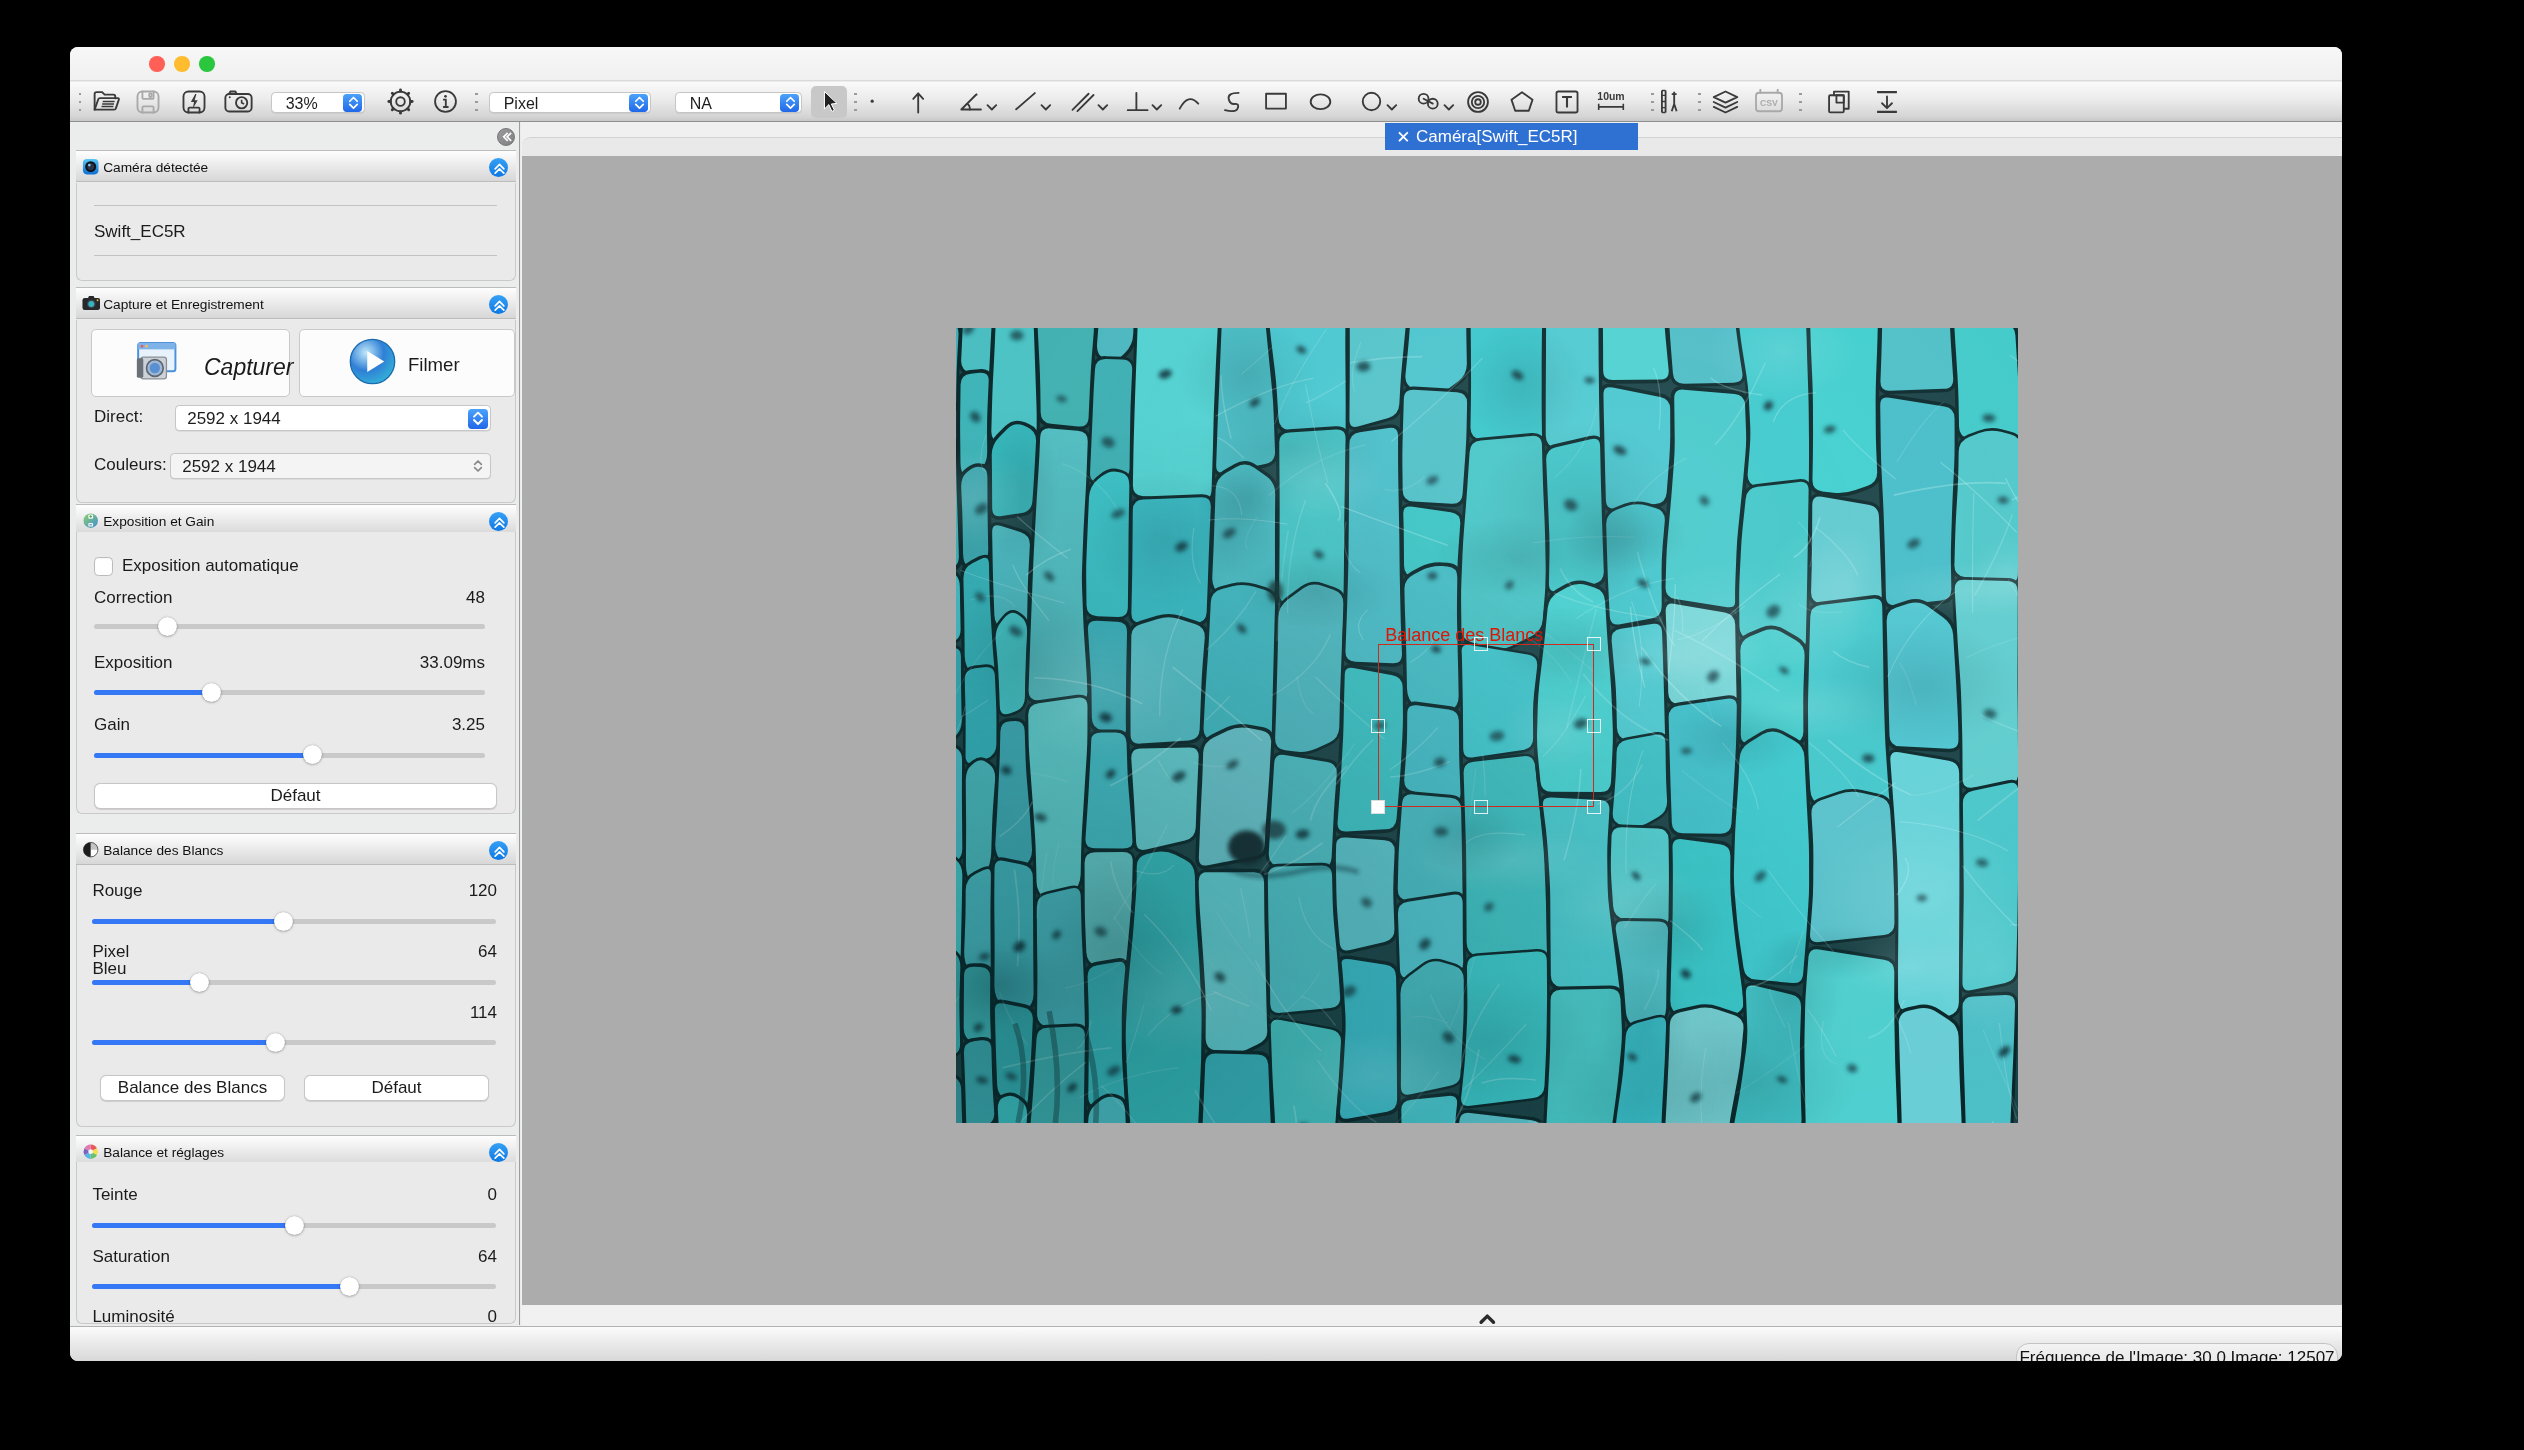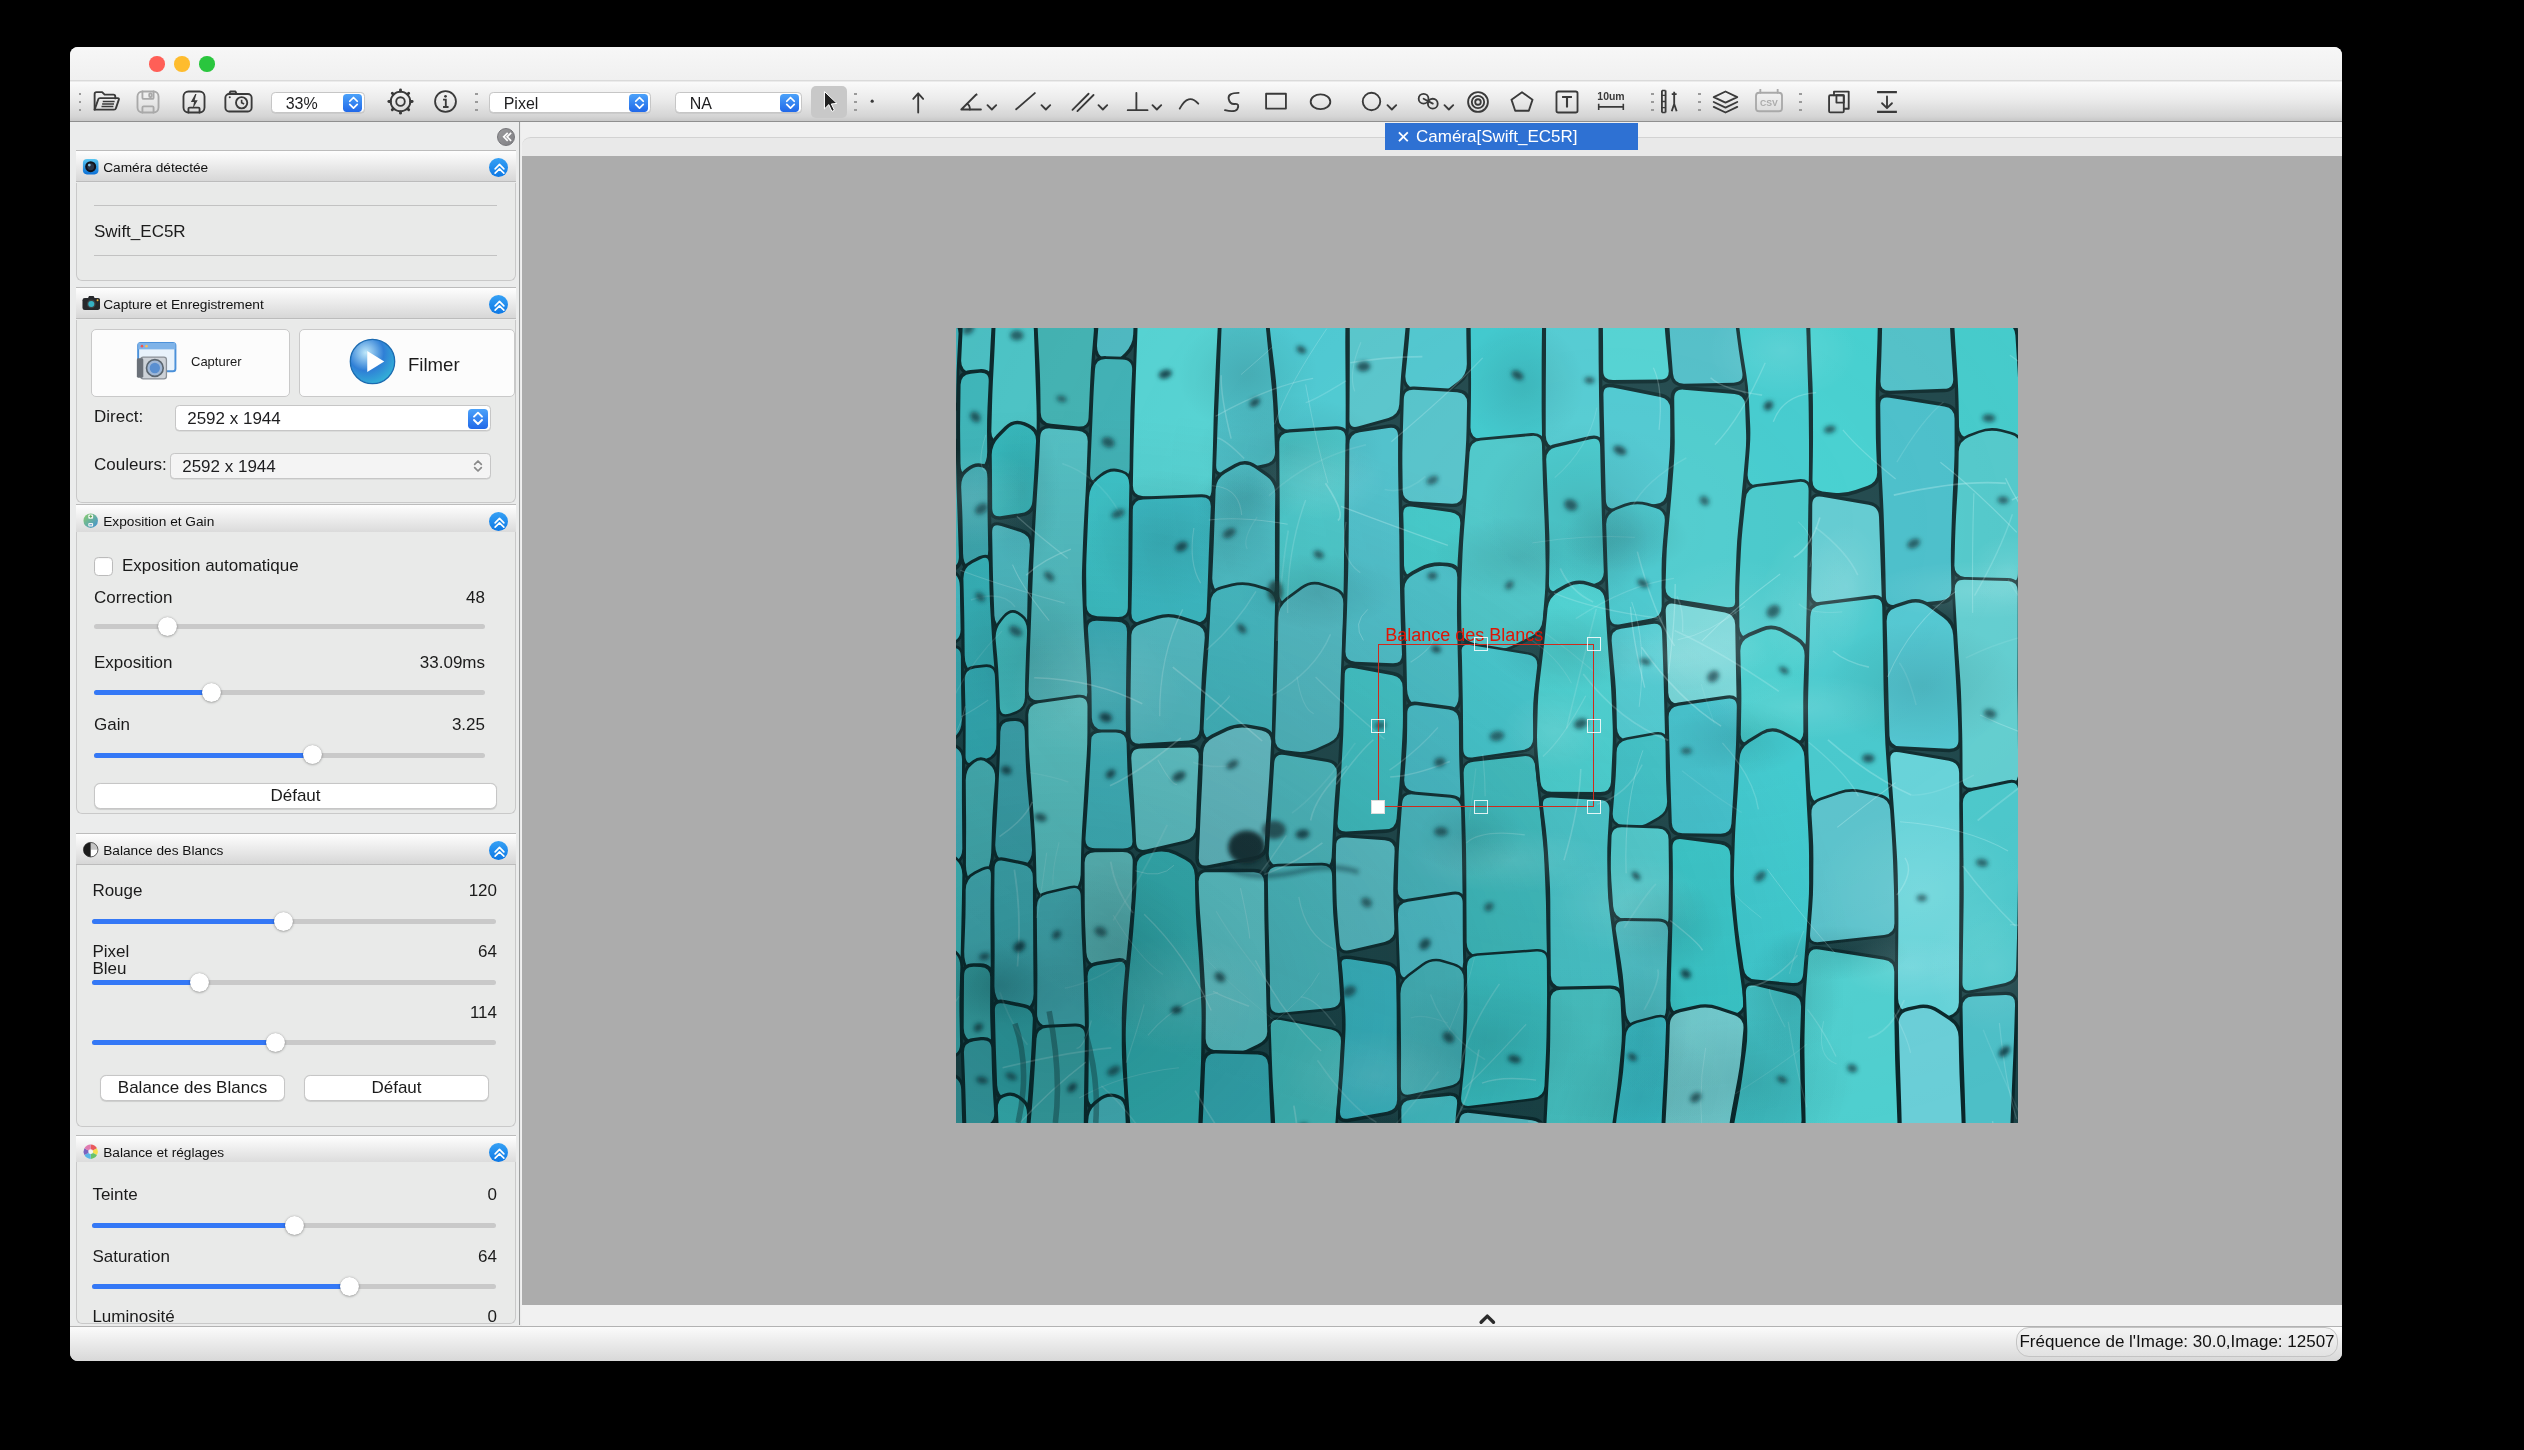--- a/index.html
+++ b/index.html
@@ -48,21 +48,21 @@
 .hairline{position:absolute;height:0.6px;background:#c2c2c2;}
 #canvaswrap{position:absolute;left:451px;top:75px;width:1933px;height:1203px;background:#f0f0f0;}
 #tabstrip{position:absolute;left:1.2px;top:15px;width:1930px;height:20px;background:#e9e9e9;
   border-top:0.6px solid #d2d2d2;border-radius:8.7px 8.7px 0 0;}
 #canvas{position:absolute;left:1.2px;top:34px;width:1930px;height:1149px;background:#acacac;}
 #bluetab{position:absolute;left:864px;top:1.2px;width:253px;height:27px;background:#2e71d3;
   color:#fff;font-size:17px;}
 #understrip{position:absolute;left:1.2px;top:1183px;width:1930px;height:20.5px;background:#f1f1f1;}
 #statusbar{position:absolute;left:0;top:1279px;width:2384px;height:35px;
   background:linear-gradient(#fbfbfb,#d8d8d8);border-top:0.6px solid #b2b2b2;}
-.sbox{position:absolute;top:0px;height:30px;border:0.9px solid #c3c3c3;border-radius:13px;
+.sbox{position:absolute;top:16px;height:30px;border:0.9px solid #c3c3c3;border-radius:13px;
   font-size:17px;color:#111;text-align:center;background:linear-gradient(#f3f3f3,#e2e2e2);}
 .cbtn{position:absolute;background:#fcfcfc;border:1.2px solid #c9c9c9;border-radius:5px;
   font-size:17px;color:#111;}
 </style>
 </head>
 <body>
 <div id="win">
 <div id="titlebar"></div>
 <div class="tl" style="left:79px;background:#ff5f57;"></div>
 <div class="tl" style="left:104px;background:#febc2e;"></div>
@@ -296,21 +296,21 @@
 <svg style="position:absolute;left:63px;top:293px;" width="45" height="47" viewBox="0 0 70 68">
       <rect x="8" y="2" width="58" height="44" rx="4" fill="#e8f2fb" stroke="#4a90d9" stroke-width="3"></rect>
       <rect x="8" y="2" width="58" height="10" fill="#7fb3e8"></rect>
       <circle cx="14" cy="7" r="2" fill="#e55"></circle>
       <circle cx="21" cy="7" r="2" fill="#fb5"></circle>
       <rect x="12" y="24" width="40" height="34" rx="4" fill="#cdd2d8" stroke="#8a9097" stroke-width="2"></rect>
       <rect x="6" y="26" width="10" height="30" rx="2" fill="#6a7078"></rect>
       <circle cx="34" cy="41" r="13" fill="#9fb7d6" stroke="#5b6670" stroke-width="2.5"></circle>
       <circle cx="34" cy="41" r="8" fill="#5a8fd0"></circle>
     </svg>
-<div class="row-lbl" style="left:121px;top:307px;font-size:13px;">Capturer</div>
+<div class="row-lbl" style="left:134px;top:307px;font-size:23px;font-style:italic;">Capturer</div>
 <svg style="position:absolute;left:279px;top:291px;" width="47" height="47" viewBox="0 0 72 72">
       <defs>
         <radialGradient id="pg" cx="0.35" cy="0.3" r="0.9">
           <stop offset="0" stop-color="#bfe8fa"></stop>
           <stop offset="0.45" stop-color="#2f7fd6"></stop>
           <stop offset="1" stop-color="#35c8d8"></stop>
         </radialGradient>
       </defs>
       <circle cx="36" cy="36" r="34" fill="url(#pg)" stroke="#1b6ab0" stroke-width="2"></circle>
       <path d="M28 20 L54 36 L28 52 Z" fill="#fff"></path>

